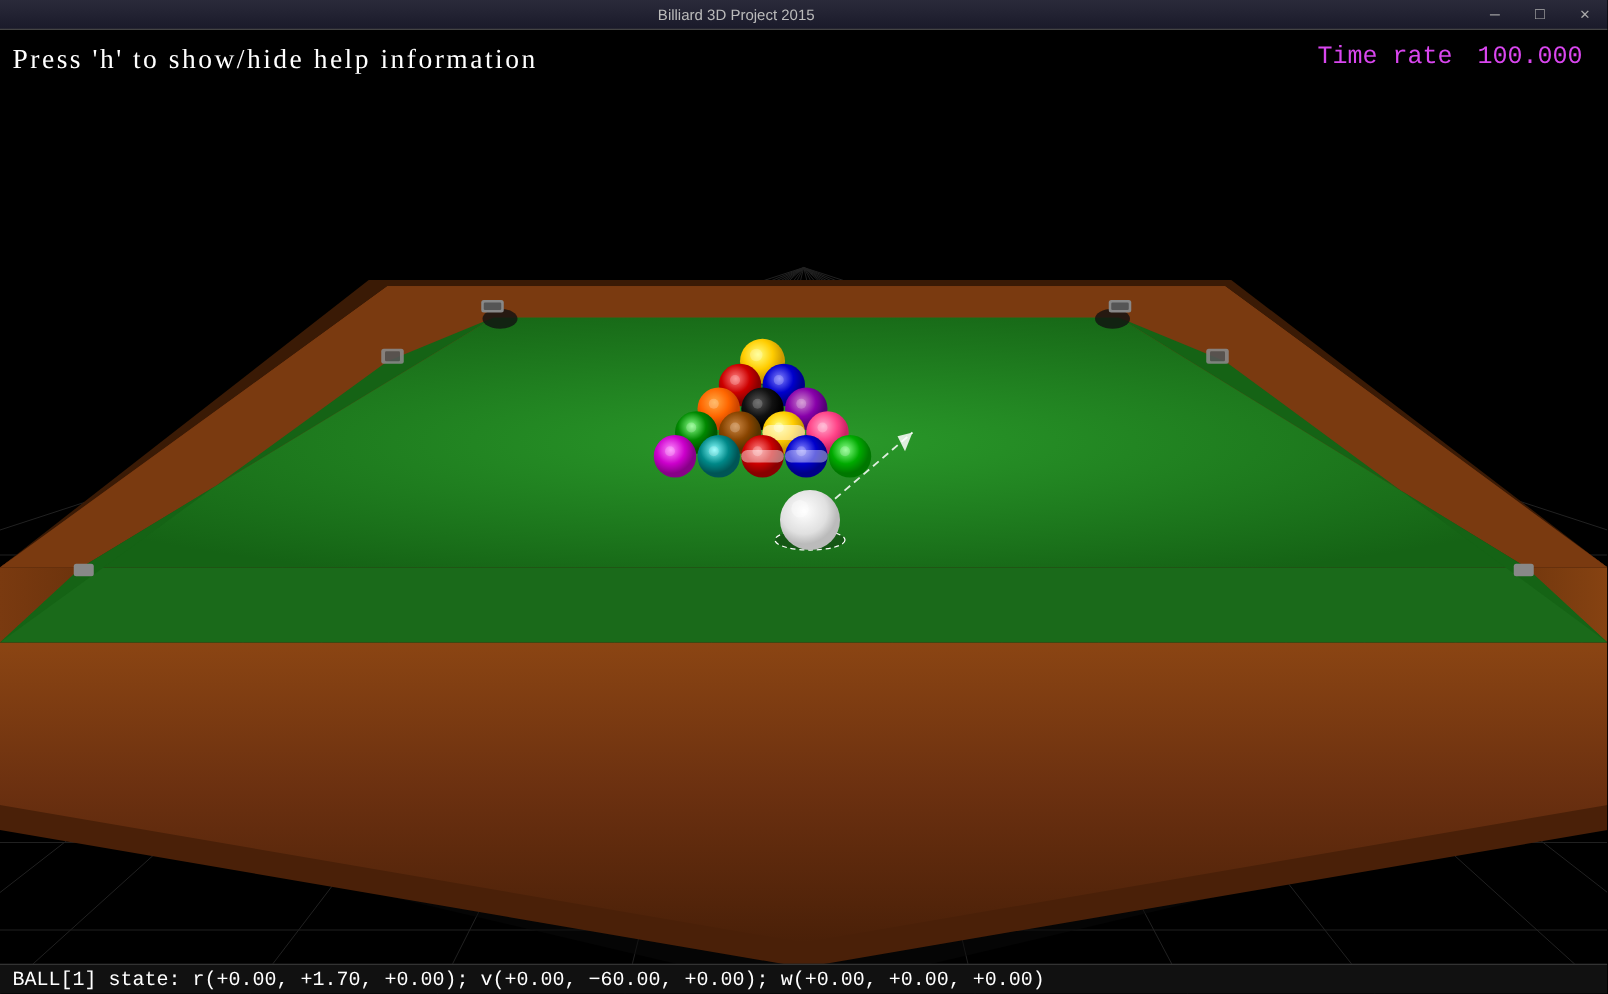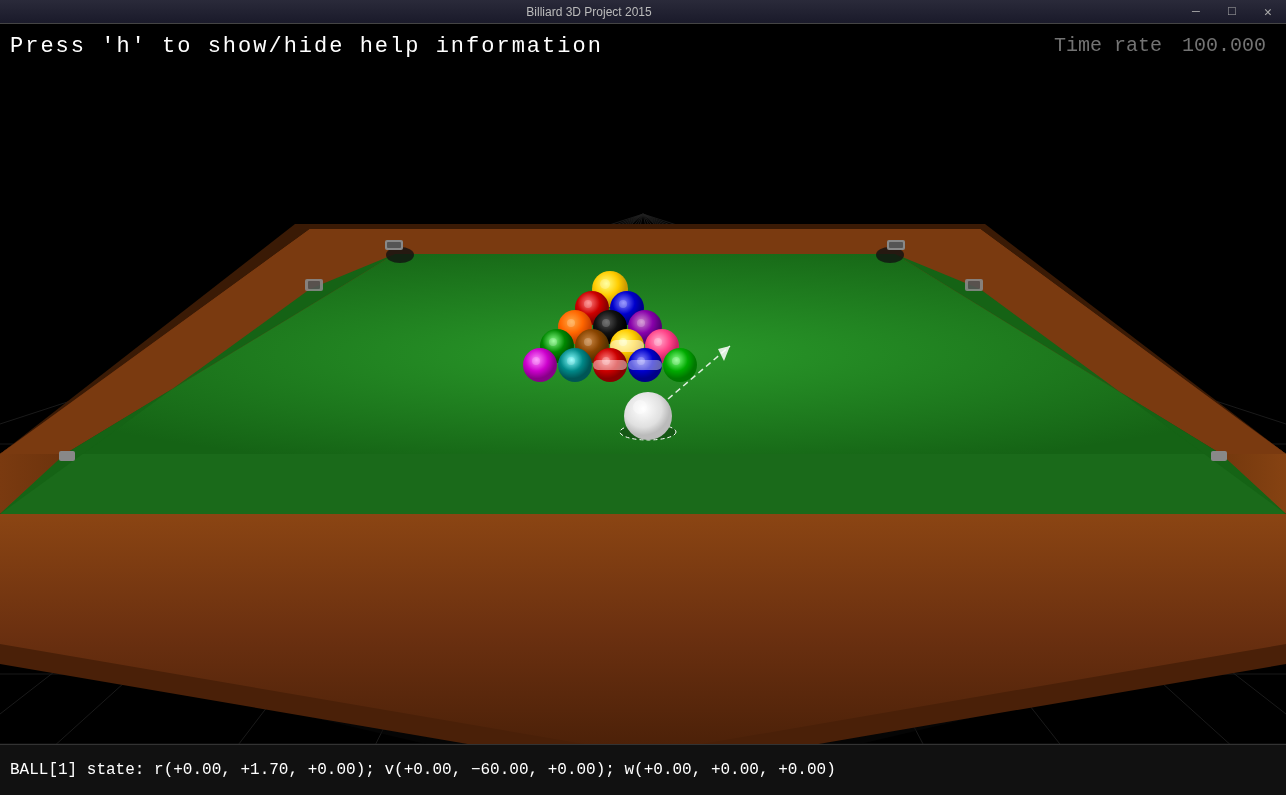--- a/index.html
+++ b/index.html
@@ -56,49 +56,49 @@
       overflow: hidden;
     }
 
     
     #hud-topleft {
       position: absolute;
       top: 10px;
       left: 10px;
       color: #fff;
       font-size: 22px;
-      font-family: Liberation Mono, monospace;
+      font-family: Liberation Serif, serif;
       letter-spacing: 2px;
       z-index: 10;
     }
 
     
     #hud-topright {
       position: absolute;
       top: 10px;
       right: 20px;
-      color: #737373;
+      color: #d946ef;
       font-size: 20px;
       font-family: 'Courier New', monospace;
       z-index: 10;
       text-align: left;
     }
     .hud-row {
       display: flex;
       gap: 20px;
       margin-bottom: 8px;
     }
     .hud-label { min-width: 100px; }
     .hud-value {}
 
     
     #statusbar {
       position: absolute;
       bottom: 0; left: 0; right: 0;
-      height: 51px;
+      height: 24px;
       background: #111;
       border-top: 1px solid #333;
       display: flex;
       align-items: center;
       padding: 0 10px;
       color: #fff;
       font-size: 16px;
       font-family: 'Courier New', monospace;
       z-index: 10;
     }

